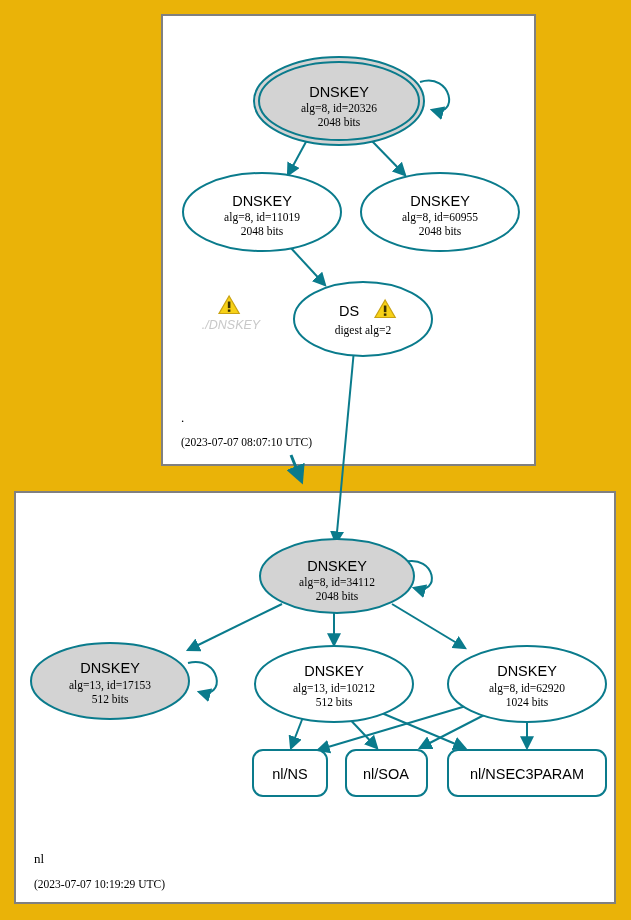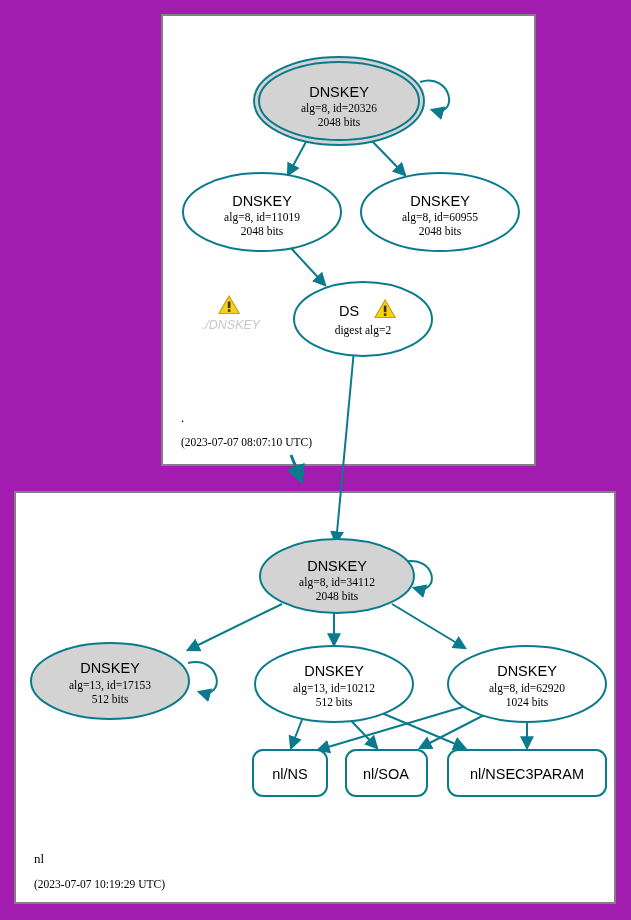--- a/index.html
+++ b/index.html
@@ -4,21 +4,21 @@
 <style>
   html, body {
     margin: 0;
     padding: 0;
     background: #ffffff;
   }
   #stage {
     position: relative;
     width: 631px;
     height: 920px;
-    background: #a21caf;
+    background: #eab308;
     font-family: "Liberation Sans", sans-serif;
     overflow: hidden;
   }
   svg.layer {
     position: absolute;
     left: 0;
     top: 0;
     width: 631px;
     height: 920px;
   }

